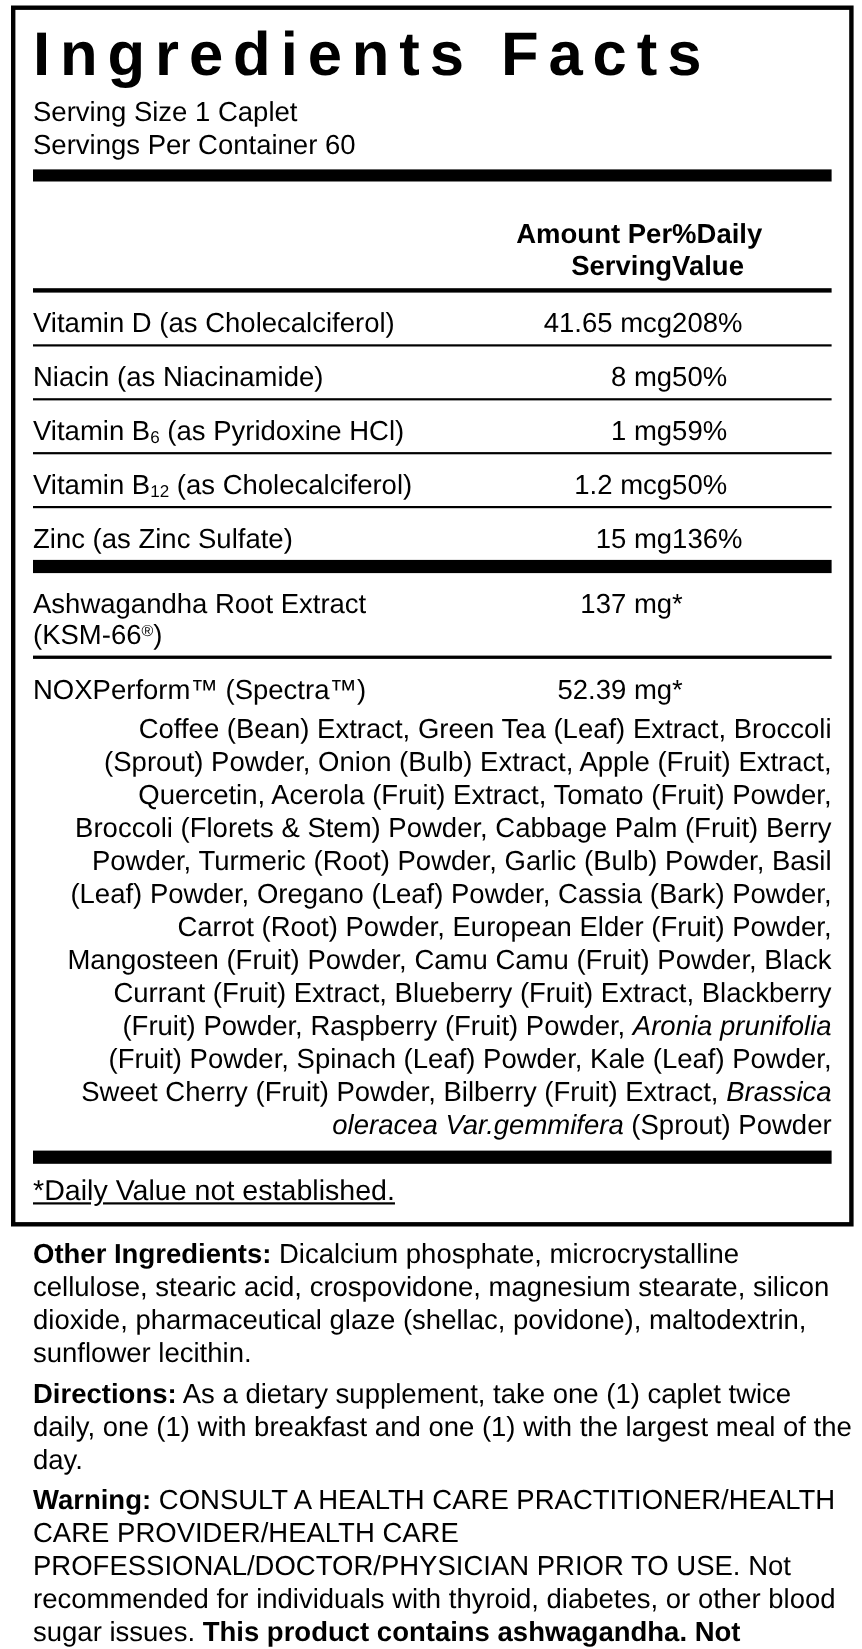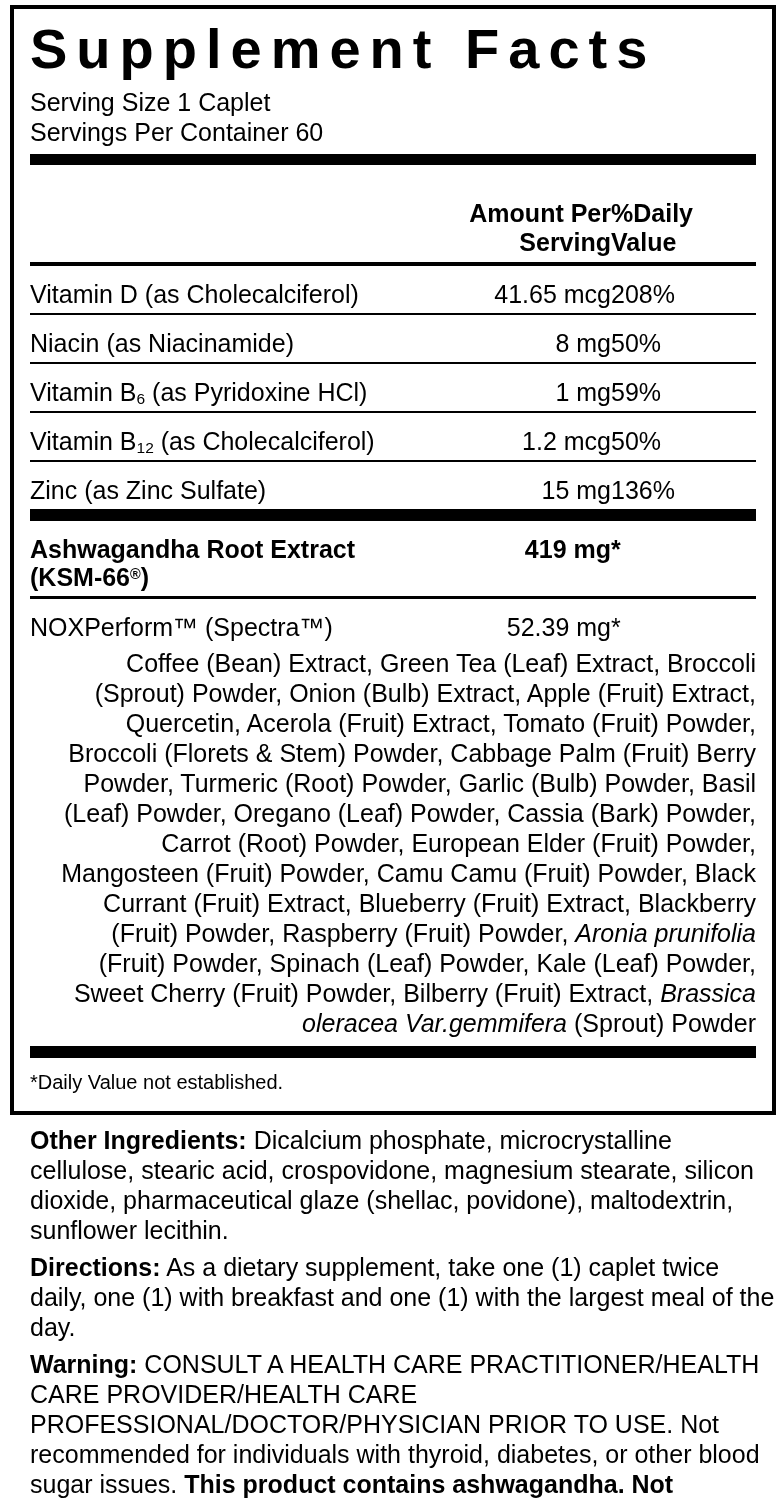--- a/index.html
+++ b/index.html
@@ -47,60 +47,61 @@
     margin-top: 28px;
   }
   .row {
     display: flex;
     align-items: baseline;
     font-size: 25px;
     line-height: 28px;
     padding: 14px 0 5px 0;
   }
   .row.hairline { border-bottom: 2px solid #000; }
-  .row.mediumline { border-bottom: 3px solid #000; font-weight: bold; }
+  .row.mediumline { border-bottom: 3px solid #000; }
   .col-name { flex: 1 1 auto; text-align: left; }
   .col-amount { flex: 0 0 235px; text-align: right; }
   .col-dv { flex: 0 0 145px; text-align: left; }
 
   sub { font-size: 0.62em; vertical-align: -0.18em; line-height: 0; }
   sup { font-size: 0.58em; vertical-align: 0.5em; line-height: 0; }
 
   .blend-desc {
     font-size: 25px;
     line-height: 30px;
     padding: 2px 0 8px 18px;
     text-align: right;
   }
   .italic { font-style: italic; }
 
   .footnote {
-    font-size: 20px;
+    font-size: 26px;
     line-height: 30px;
     padding: 9px 0 4px 0;
+    text-decoration: underline;
   }
 
   
   .sections { margin: 10px 8px 0 8px; }
   .para {
     font-size: 25px;
     line-height: 30px;
     margin-bottom: 7px;
     text-align: left;
     margin-left: 22px;
   }
   .para .lead { font-weight: bold; }
   .bold-inline { font-weight: bold; }
 </style>
 </head>
 <body>
 
 <div class="sf-box">
 
-  <div class="sf-title">Supplement Facts</div>
+  <div class="sf-title">Ingredients Facts</div>
 
   <div class="sf-serving">Serving Size 1 Caplet</div>
   <div class="sf-serving">Servings Per Container 60</div>
 
   <div class="bar-thick"></div>
 
   <div class="sf-table">
 
     <div class="hdr-row">
       <div class="col-name"></div>
@@ -135,21 +136,21 @@
     <div class="row">
       <div class="col-name"><span>Zinc (as Zinc Sulfate)</span><sub></sub><span></span></div>
       <div class="col-amount">15 mg</div>
       <div class="col-dv">136%</div>
     </div>
 
     <div class="bar-thick2"></div>
 
     <div class="row mediumline">
       <div class="col-name"><span>Ashwagandha Root Extract (KSM-66</span><sup>®</sup><span>)</span></div>
-      <div class="col-amount">419 mg</div>
+      <div class="col-amount">137 mg</div>
       <div class="col-dv">*</div>
     </div>
 
     <div class="row">
       <div class="col-name"><span>NOXPerform™ (Spectra™)</span><sup></sup><span></span></div>
       <div class="col-amount">52.39 mg</div>
       <div class="col-dv">*</div>
     </div>
 
     <div class="blend-desc"><span>Coffee (Bean) Extract, Green Tea (Leaf) Extract, Broccoli (Sprout) Powder, Onion (Bulb) Extract, Apple (Fruit) Extract, Quercetin, Acerola (Fruit) Extract, Tomato (Fruit) Powder, Broccoli (Florets &amp; Stem) Powder, Cabbage Palm (Fruit) Berry Powder, Turmeric (Root) Powder, Garlic (Bulb) Powder, Basil (Leaf) Powder, Oregano (Leaf) Powder, Cassia (Bark) Powder, Carrot (Root) Powder, European Elder (Fruit) Powder, Mangosteen (Fruit) Powder, Camu Camu (Fruit) Powder, Black Currant (Fruit) Extract, Blueberry (Fruit) Extract, Blackberry (Fruit) Powder, Raspberry (Fruit) Powder, </span><span class="italic">Aronia prunifolia</span><span> (Fruit) Powder, Spinach (Leaf) Powder, Kale (Leaf) Powder, Sweet Cherry (Fruit) Powder, Bilberry (Fruit) Extract, </span><span class="italic">Brassica oleracea Var.gemmifera</span><span> (Sprout) Powder</span></div>

